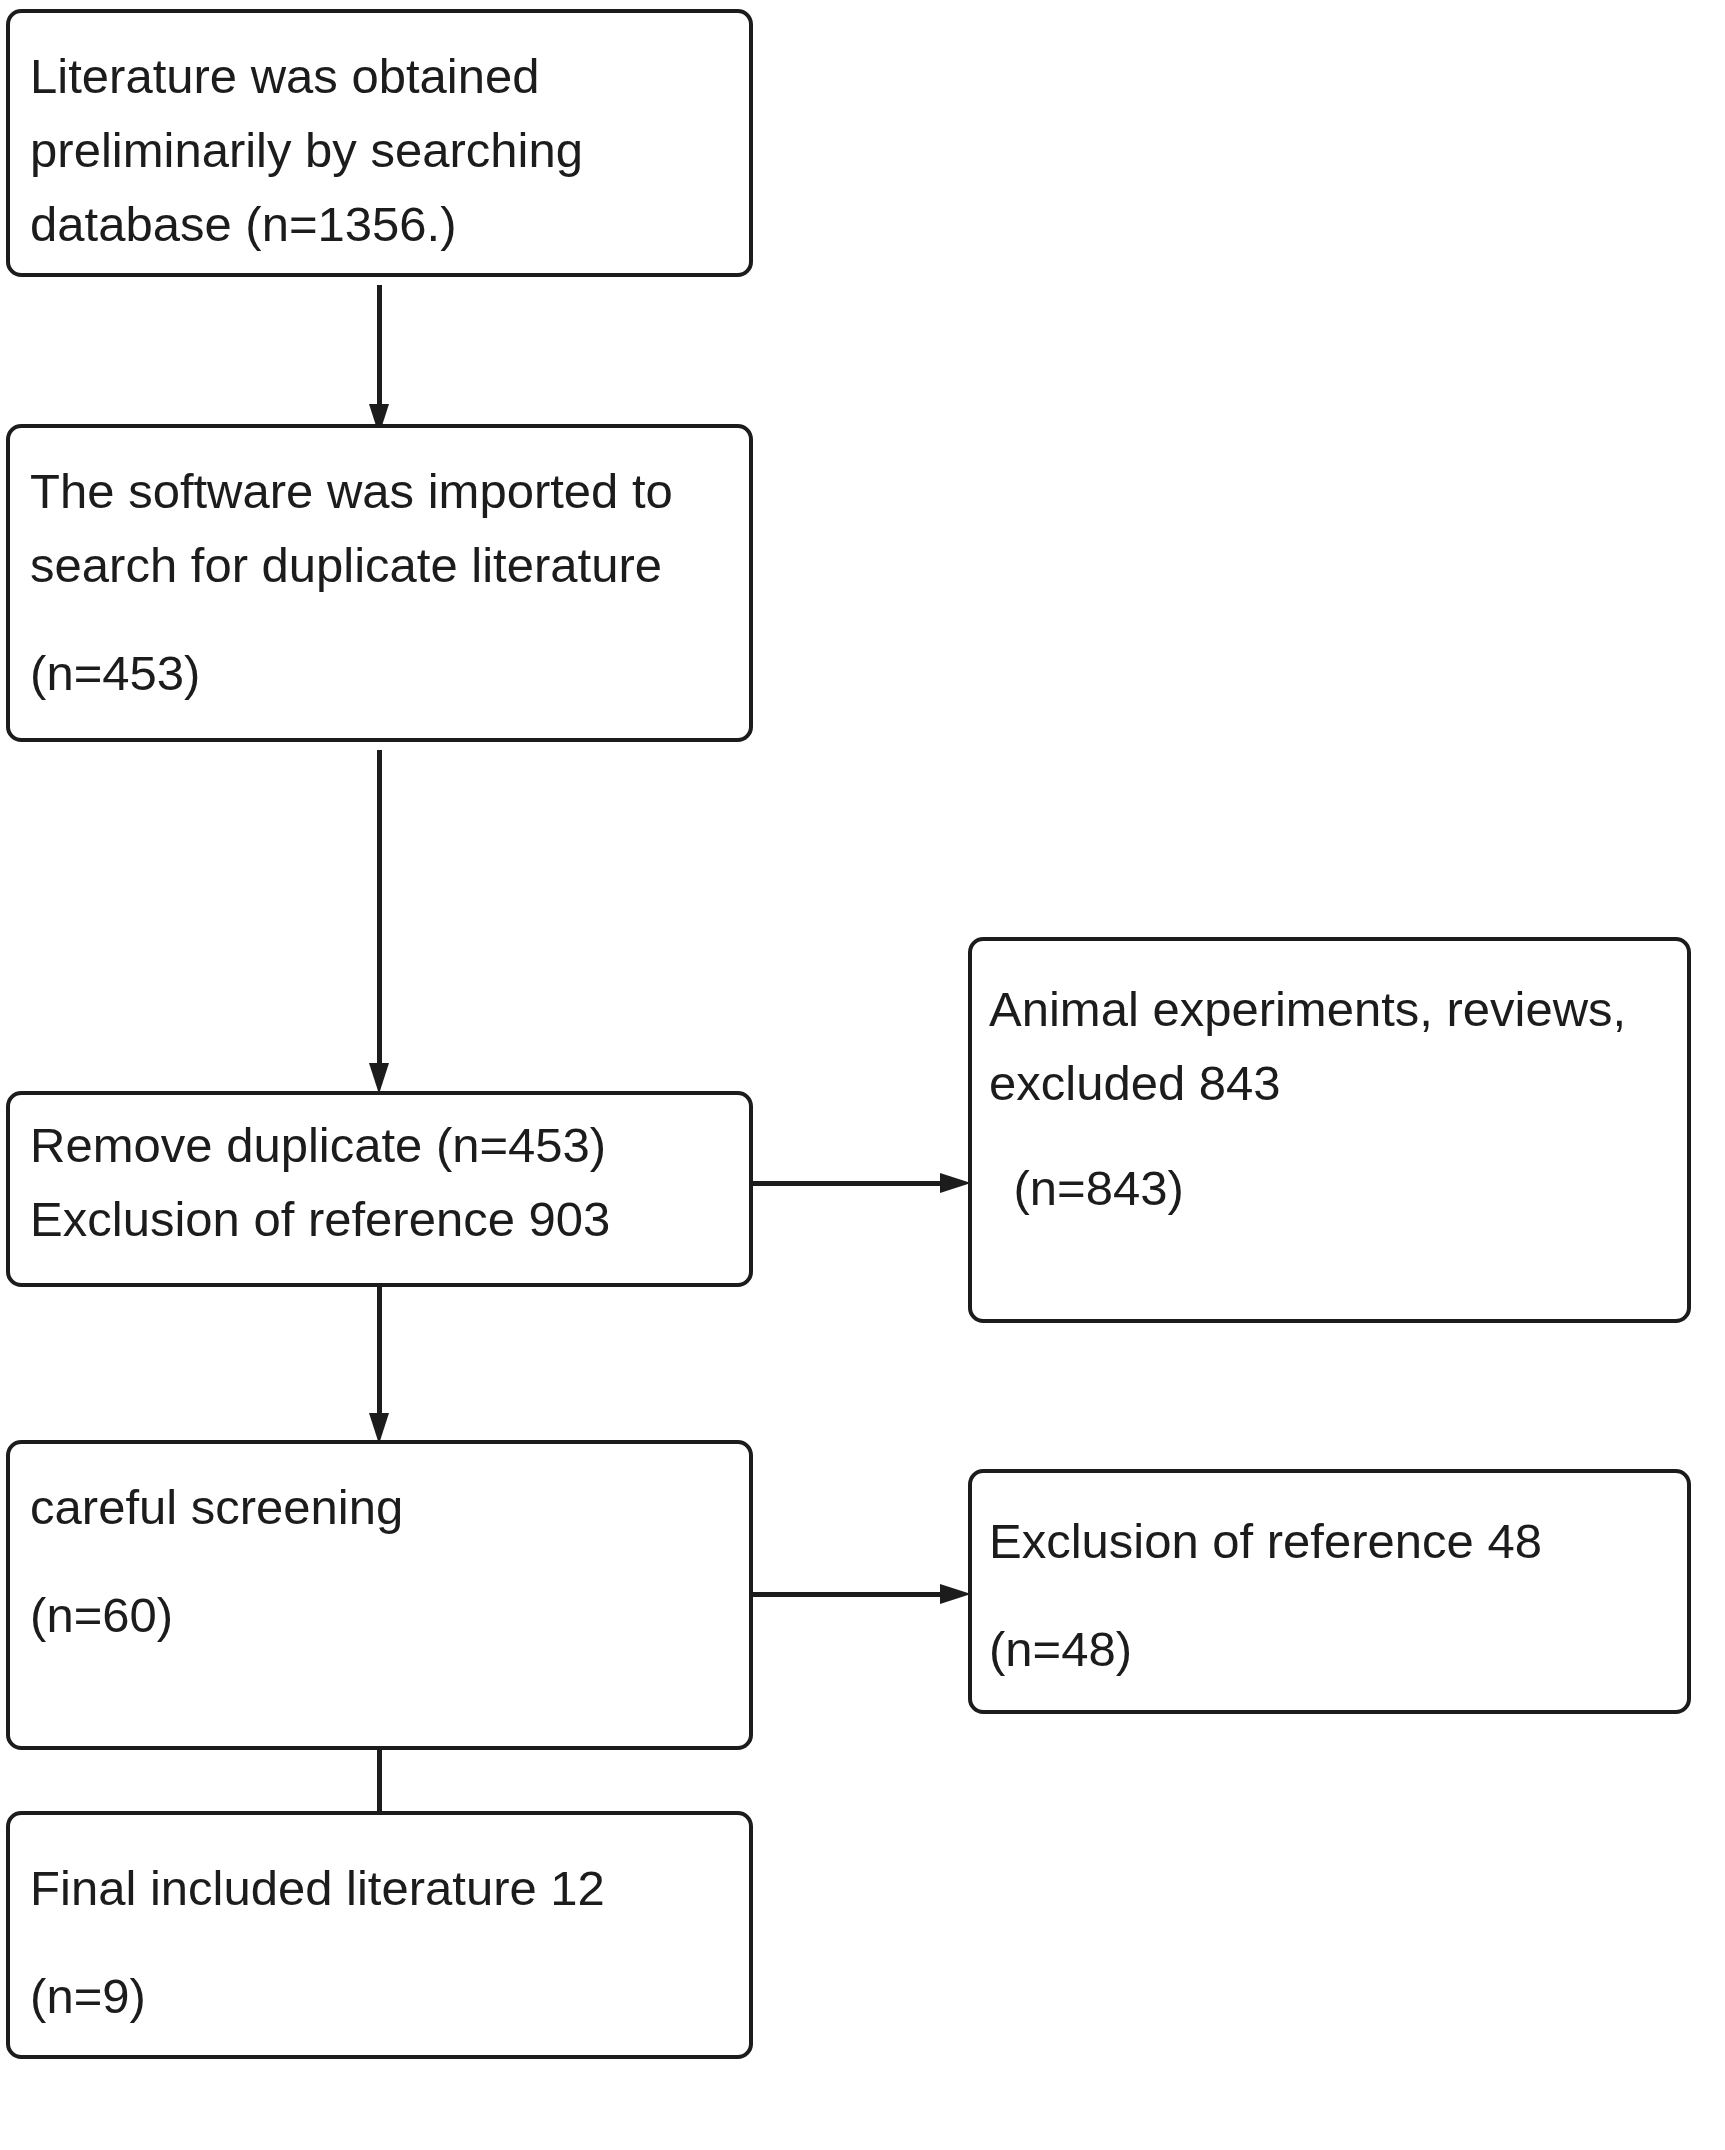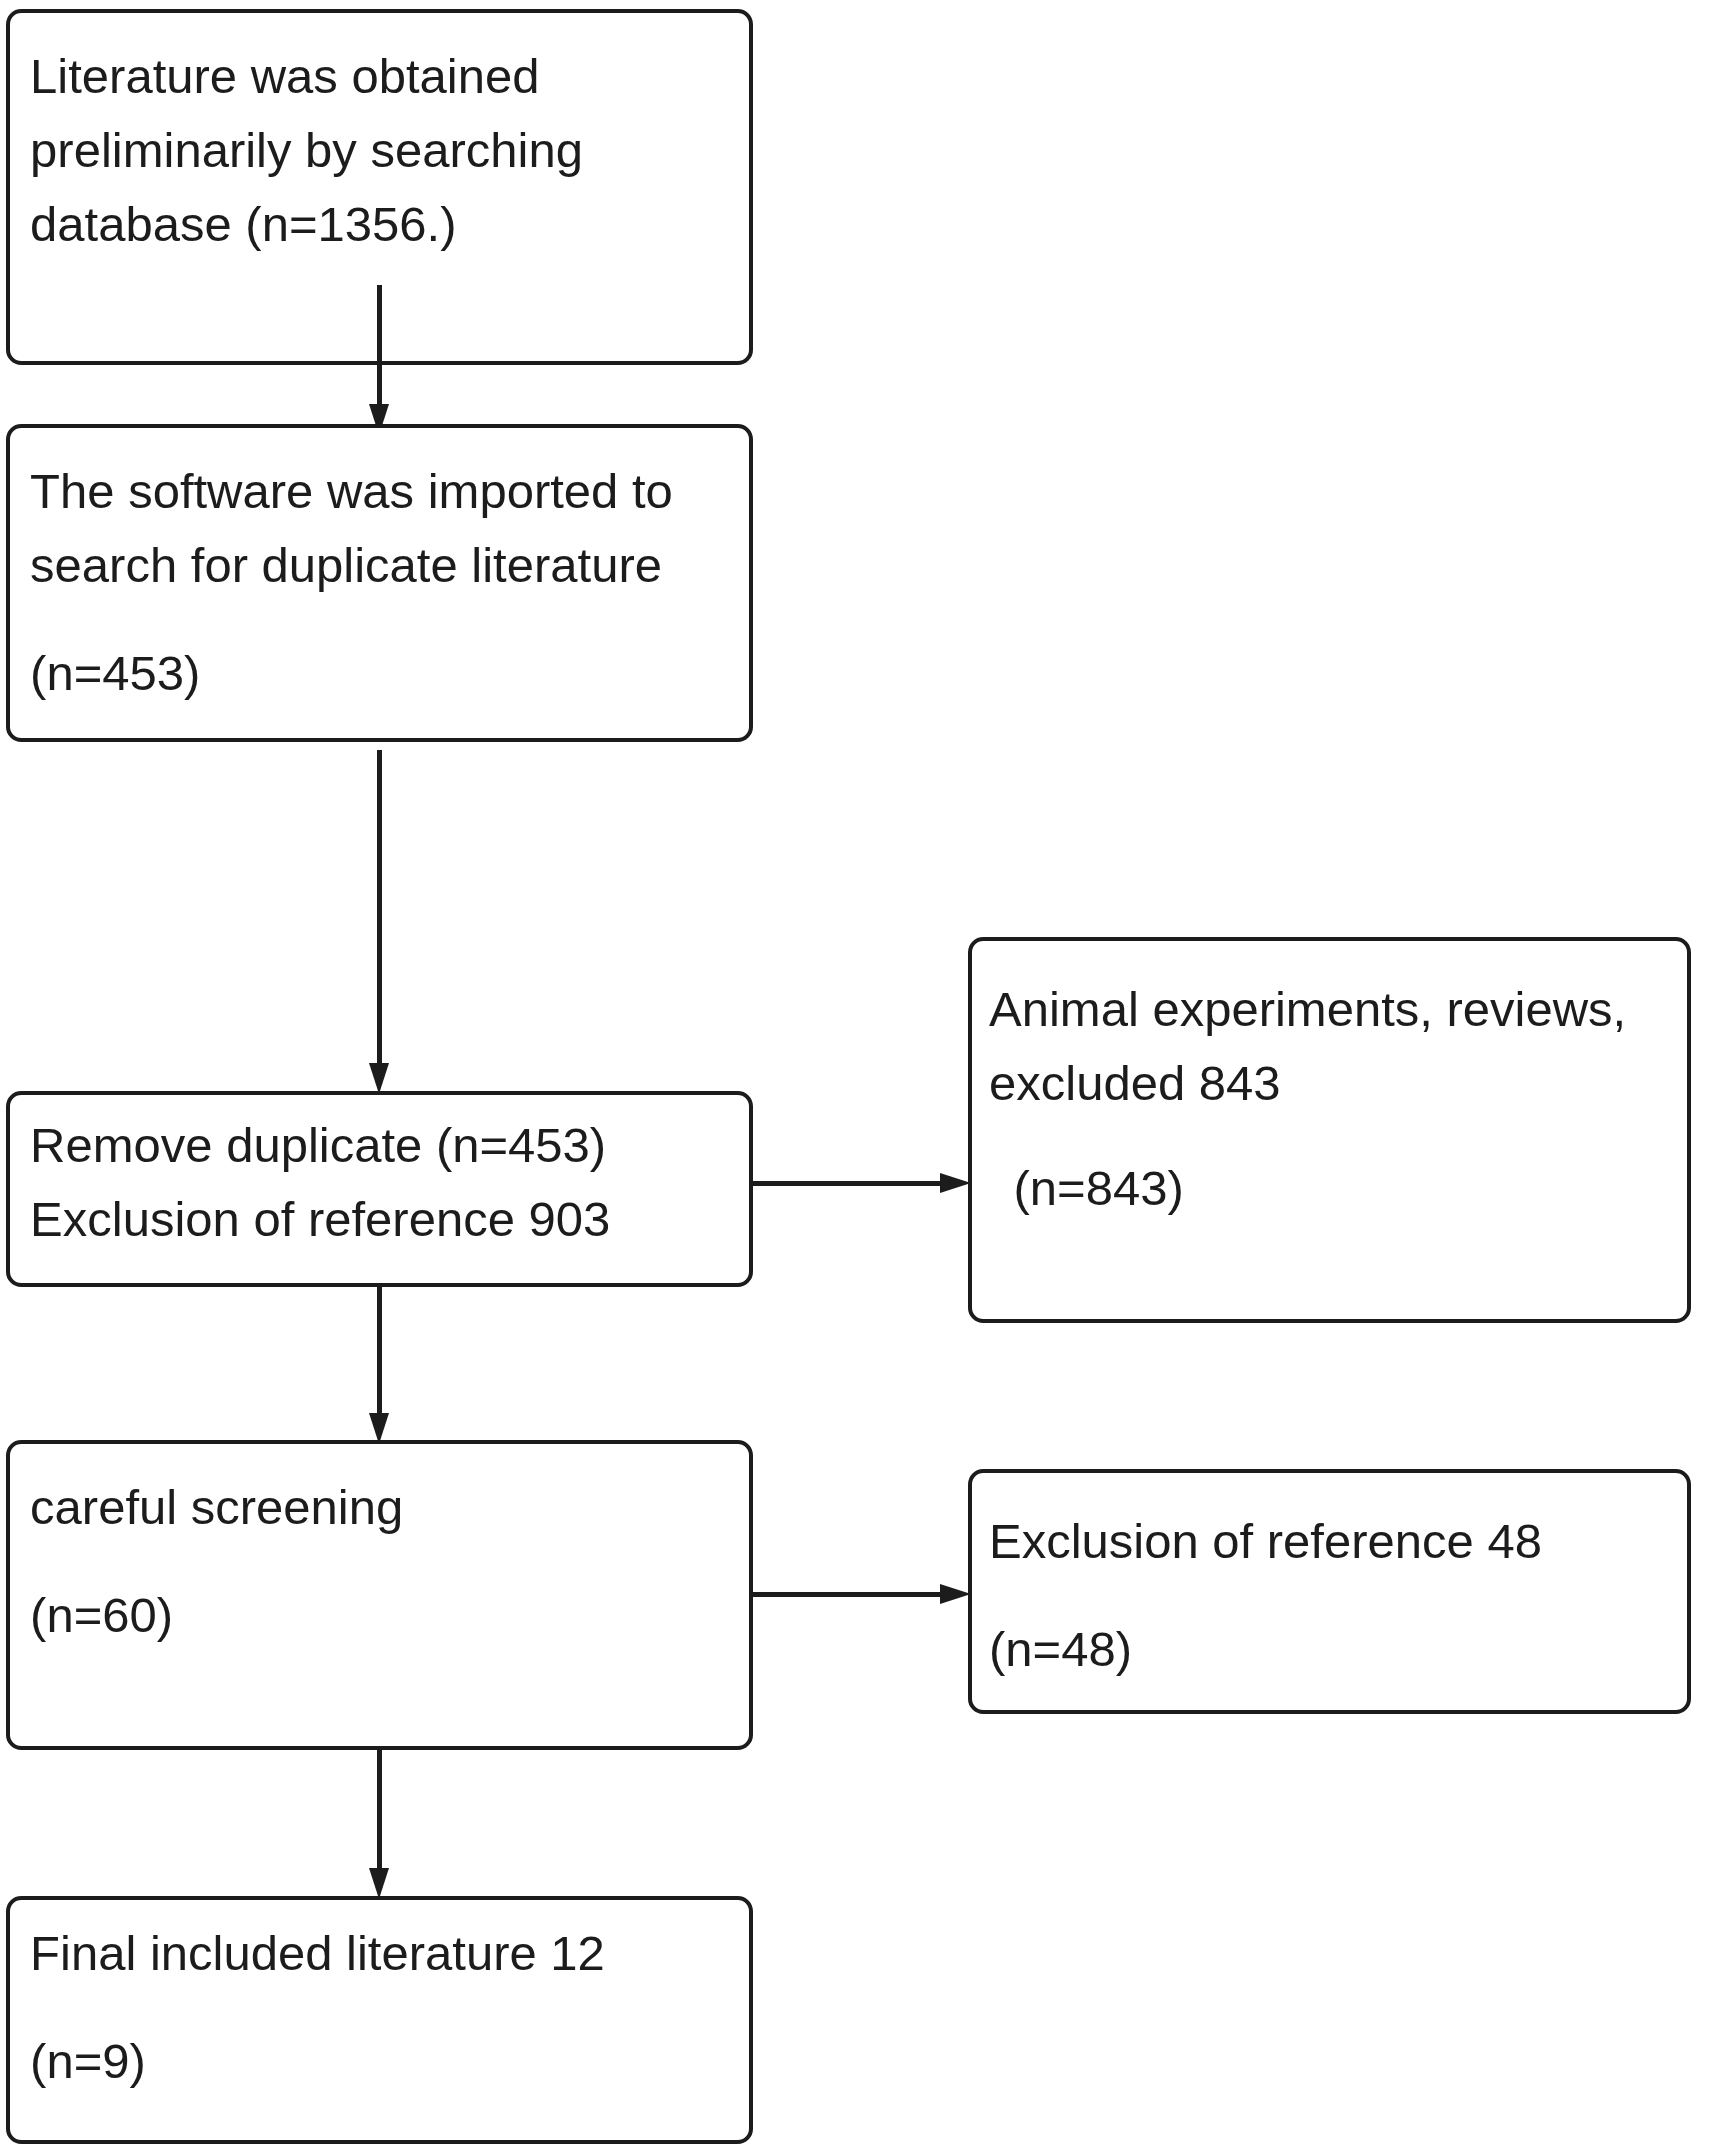--- a/index.html
+++ b/index.html
@@ -23,25 +23,25 @@
     border-radius: 15.3px;
     padding: 26px 21.5px 0 20px;
     font-size: 49px;
     line-height: 74px;
     color: #1c1c1c;
   }
   .line { white-space: nowrap; }
   .count-line { margin-top: 34px; white-space: nowrap; }
 
   
-  #b1 { left: 6.1px;    top: 9.2px;   width: 747px; height: 356px; }
+  #b1 { left: 6.1px;    top: 9.2px;   width: 747px; height: 268px; }
   #b2 { left: 6.1px;    top: 424px;  width: 747px; height: 318px; }
   #b3 { left: 6.1px;    top: 1091px; width: 747px; height: 196px; padding-top: 13px; }
   #b4 { left: 6.1px;    top: 1440px; width: 747px; height: 310px; }
-  #b5 { left: 6.1px;    top: 1896px; width: 747px; height: 248px; padding-top: 16px; }
+  #b5 { left: 6.1px;    top: 1811px; width: 747px; height: 248px; padding-top: 36px; }
 
   
   #s1 { left: 968px; top: 897px; width: 723px; height: 386px; padding: 31px 18.4px 0 17px; margin-top: 40px; }
   #s2 { left: 968px; top: 1469px; width: 723px; height: 245px; padding: 31px 3px 0 17px; }
   #s1 .count-line { padding-left: 24.5px; margin-top: 31px; }
 
   
   .varrow {
     position: absolute;
     left: 367px;

